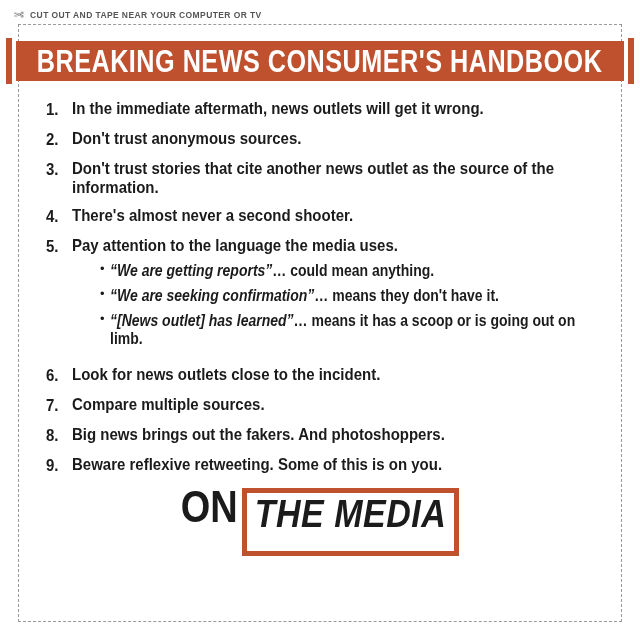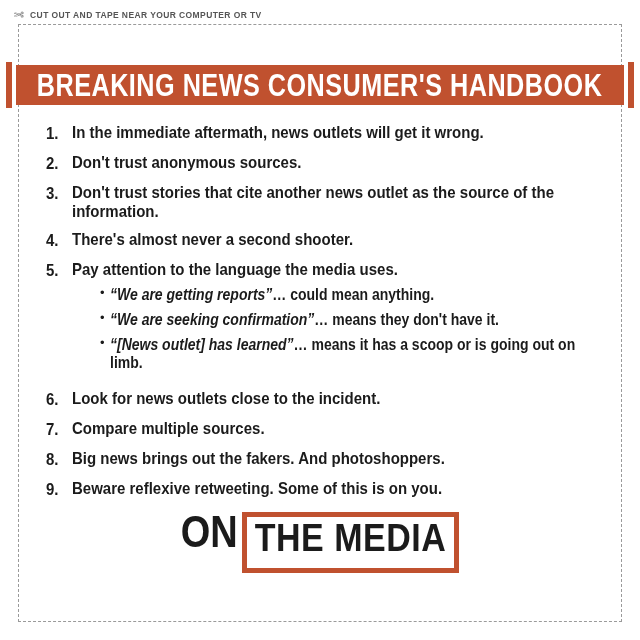--- a/index.html
+++ b/index.html
@@ -52,21 +52,21 @@
     position: absolute;
     top: 24px;
     left: 18px;
     width: 604px;
     height: 598px;
     border: 1.5px dashed #9a9a9a;
     box-sizing: border-box;
   }
   .content {
     position: absolute;
-    top: 36px;
+    top: 12px;
     left: 18px;
     width: 604px;
     height: 598px;
     box-sizing: border-box;
     padding: 16px 18px 10px 18px;
   }
   
   .title-row {
     display: flex;
     align-items: stretch;
@@ -180,23 +180,24 @@
     font-weight: 700;
     font-size: 38px;
     color: #1b1b1b;
     letter-spacing: 0px;
     transform: scaleY(1.15);
     transform-origin: center center;
     margin-right: 4px;
   }
   .logo-box {
     border: 5px solid #c0512f;
-    padding: 1px 8px 11px 8px;
+    padding: 1px 8px 18px 8px;
     display: flex;
     align-items: center;
+    font-style: italic;
   }
   .logo-themedia {
     font-family: "Liberation Sans Narrow", "Liberation Sans", sans-serif;
     font-weight: 700;
     font-size: 34px;
     color: #1b1b1b;
     letter-spacing: 0.5px;
     transform: scaleY(1.16);
     transform-origin: center center;
     white-space: nowrap;

